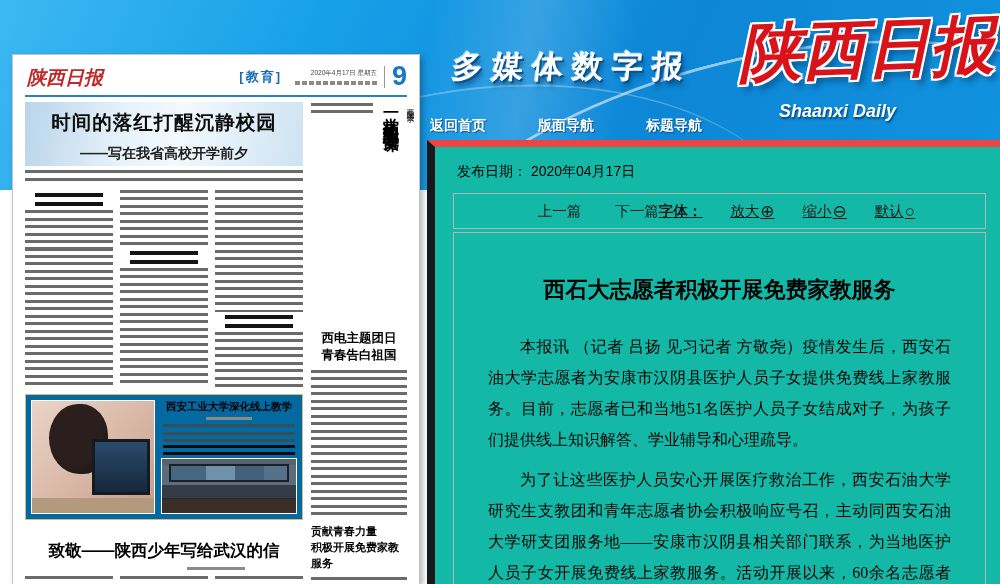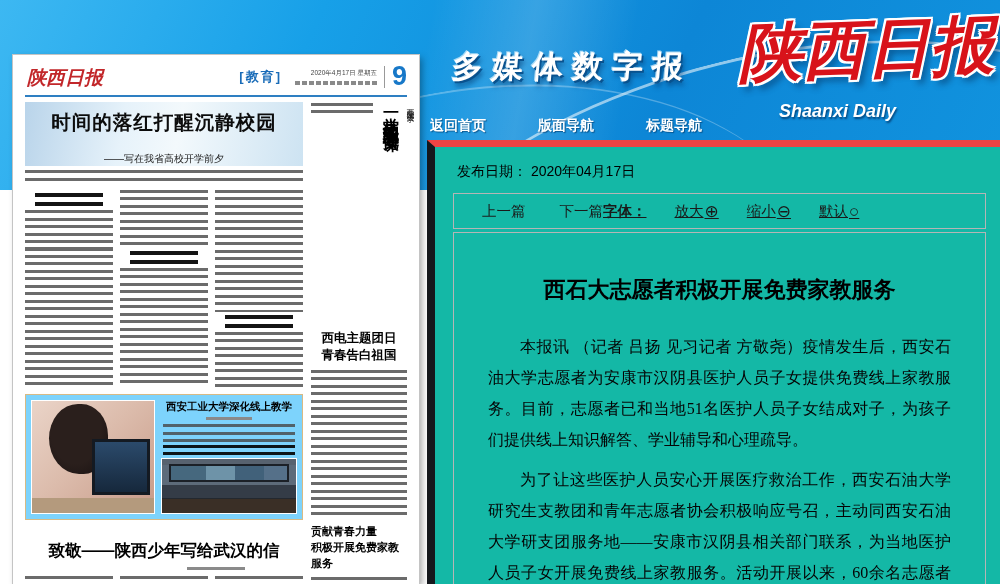--- a/index.html
+++ b/index.html
@@ -42,21 +42,21 @@
   }
   
   .content-frame{
     position:absolute;top:140px;left:427px;right:0;bottom:0;background:#14b8a6;
     border-left:8px solid #15181d;border-top:7px solid #ef4444;
     box-sizing:border-box;padding:12px 14px 0 18px;overflow:hidden;z-index:2;
   }
   .pub-date{margin:4px 0 12px 4px;font-size:14px;color:#000;}
   .nav-box{
     border:1px solid #b5b5b5;height:34px;display:flex;align-items:center;
-    justify-content:flex-start;padding:0 14px 0 28px;font-size:14.5px;color:#1a1a1a;
+    justify-content:center;padding:0 14px 0 28px;font-size:14.5px;color:#1a1a1a;
   }
   .nav-left{display:flex;gap:34px;}
   .nav-left span{cursor:pointer;}
   .font-controls{display:flex;align-items:center;gap:28px;text-decoration:underline;}
   .font-label{font-weight:bold;}
   .fc-item{cursor:pointer;display:flex;align-items:center;}
   .fc-icon{font-size:17px;margin-left:1px;line-height:1;}
   .article-box{
     border:1px solid #b5b5b5;margin-top:3px;height:420px;
     padding:26px 34px 0 34px;box-sizing:border-box;overflow:hidden;
@@ -89,33 +89,33 @@
   .np-divider{width:1px;height:22px;background:#999;}
   .np-pagenum{font-size:27px;font-weight:bold;color:#1778c8;line-height:1;}
   .np-rule{height:2px;background:#2e7fc2;margin-top:2px;}
   
   .np-banner{
     margin-top:5px;width:278px;height:64px;
     background:linear-gradient(100deg,#b9d4ea 0%,#e6f2fa 35%,#f3f9fc 55%,#cde3f2 100%);
     text-align:center;overflow:hidden;
   }
   .np-banner-title{font-size:19.5px;font-weight:bold;color:#0c0c0c;letter-spacing:1px;margin-top:7px;}
-  .np-banner-sub{font-size:10px;color:#222;margin-top:16px;}
+  .np-banner-sub{font-size:14px;color:#222;margin-top:9px;font-weight:bold;}
   .np-banner-byline{width:92px;height:3px;background:#8a8a8a;margin:6px auto 0;}
   
   .ft{background:repeating-linear-gradient(to bottom,rgba(70,70,70,.8) 0 3px,transparent 3px 7.5px);}
   .mini-head{height:13px;margin:3px 10px 4px;background:repeating-linear-gradient(to bottom,rgba(0,0,0,.92) 0 4px,transparent 4px 9px);}
   .np-lead{margin-top:4px;width:278px;height:15px;}
   .np-cols,.np-bcols{width:278px;display:flex;gap:7px;}
   .np-cols{margin-top:5px;height:198px;}
   .np-col{flex:1;display:flex;flex-direction:column;}
   .np-col .fill{flex:1;}
   
   .np-frame{
-    margin-top:6px;width:278px;height:126px;background:#7dd3fc;border:1px solid #d8ba84;
+    margin-top:6px;width:278px;height:126px;background:#0369a1;border:1px solid #d8ba84;
     box-sizing:border-box;padding:5px;display:flex;gap:6px;
   }
   .photo-woman{width:122px;position:relative;overflow:hidden;border:1px solid #fff;
     background:linear-gradient(135deg,#ead4c8 0%,#dcbcac 45%,#c79a88 100%);}
   .pw-hair{position:absolute;top:3%;left:14%;width:48%;height:62%;
     background:radial-gradient(ellipse at 45% 35%,#2a1f1c 55%,#171010 100%);
     border-radius:50% 46% 42% 52%;}
   .pw-laptop{position:absolute;right:3%;bottom:16%;width:48%;height:50%;
     background:linear-gradient(#2b4a6b,#16283c);border:3px solid #141a22;box-sizing:border-box;}
   .pw-glow{position:absolute;left:18%;top:20%;width:45%;height:45%;border-radius:50%;

